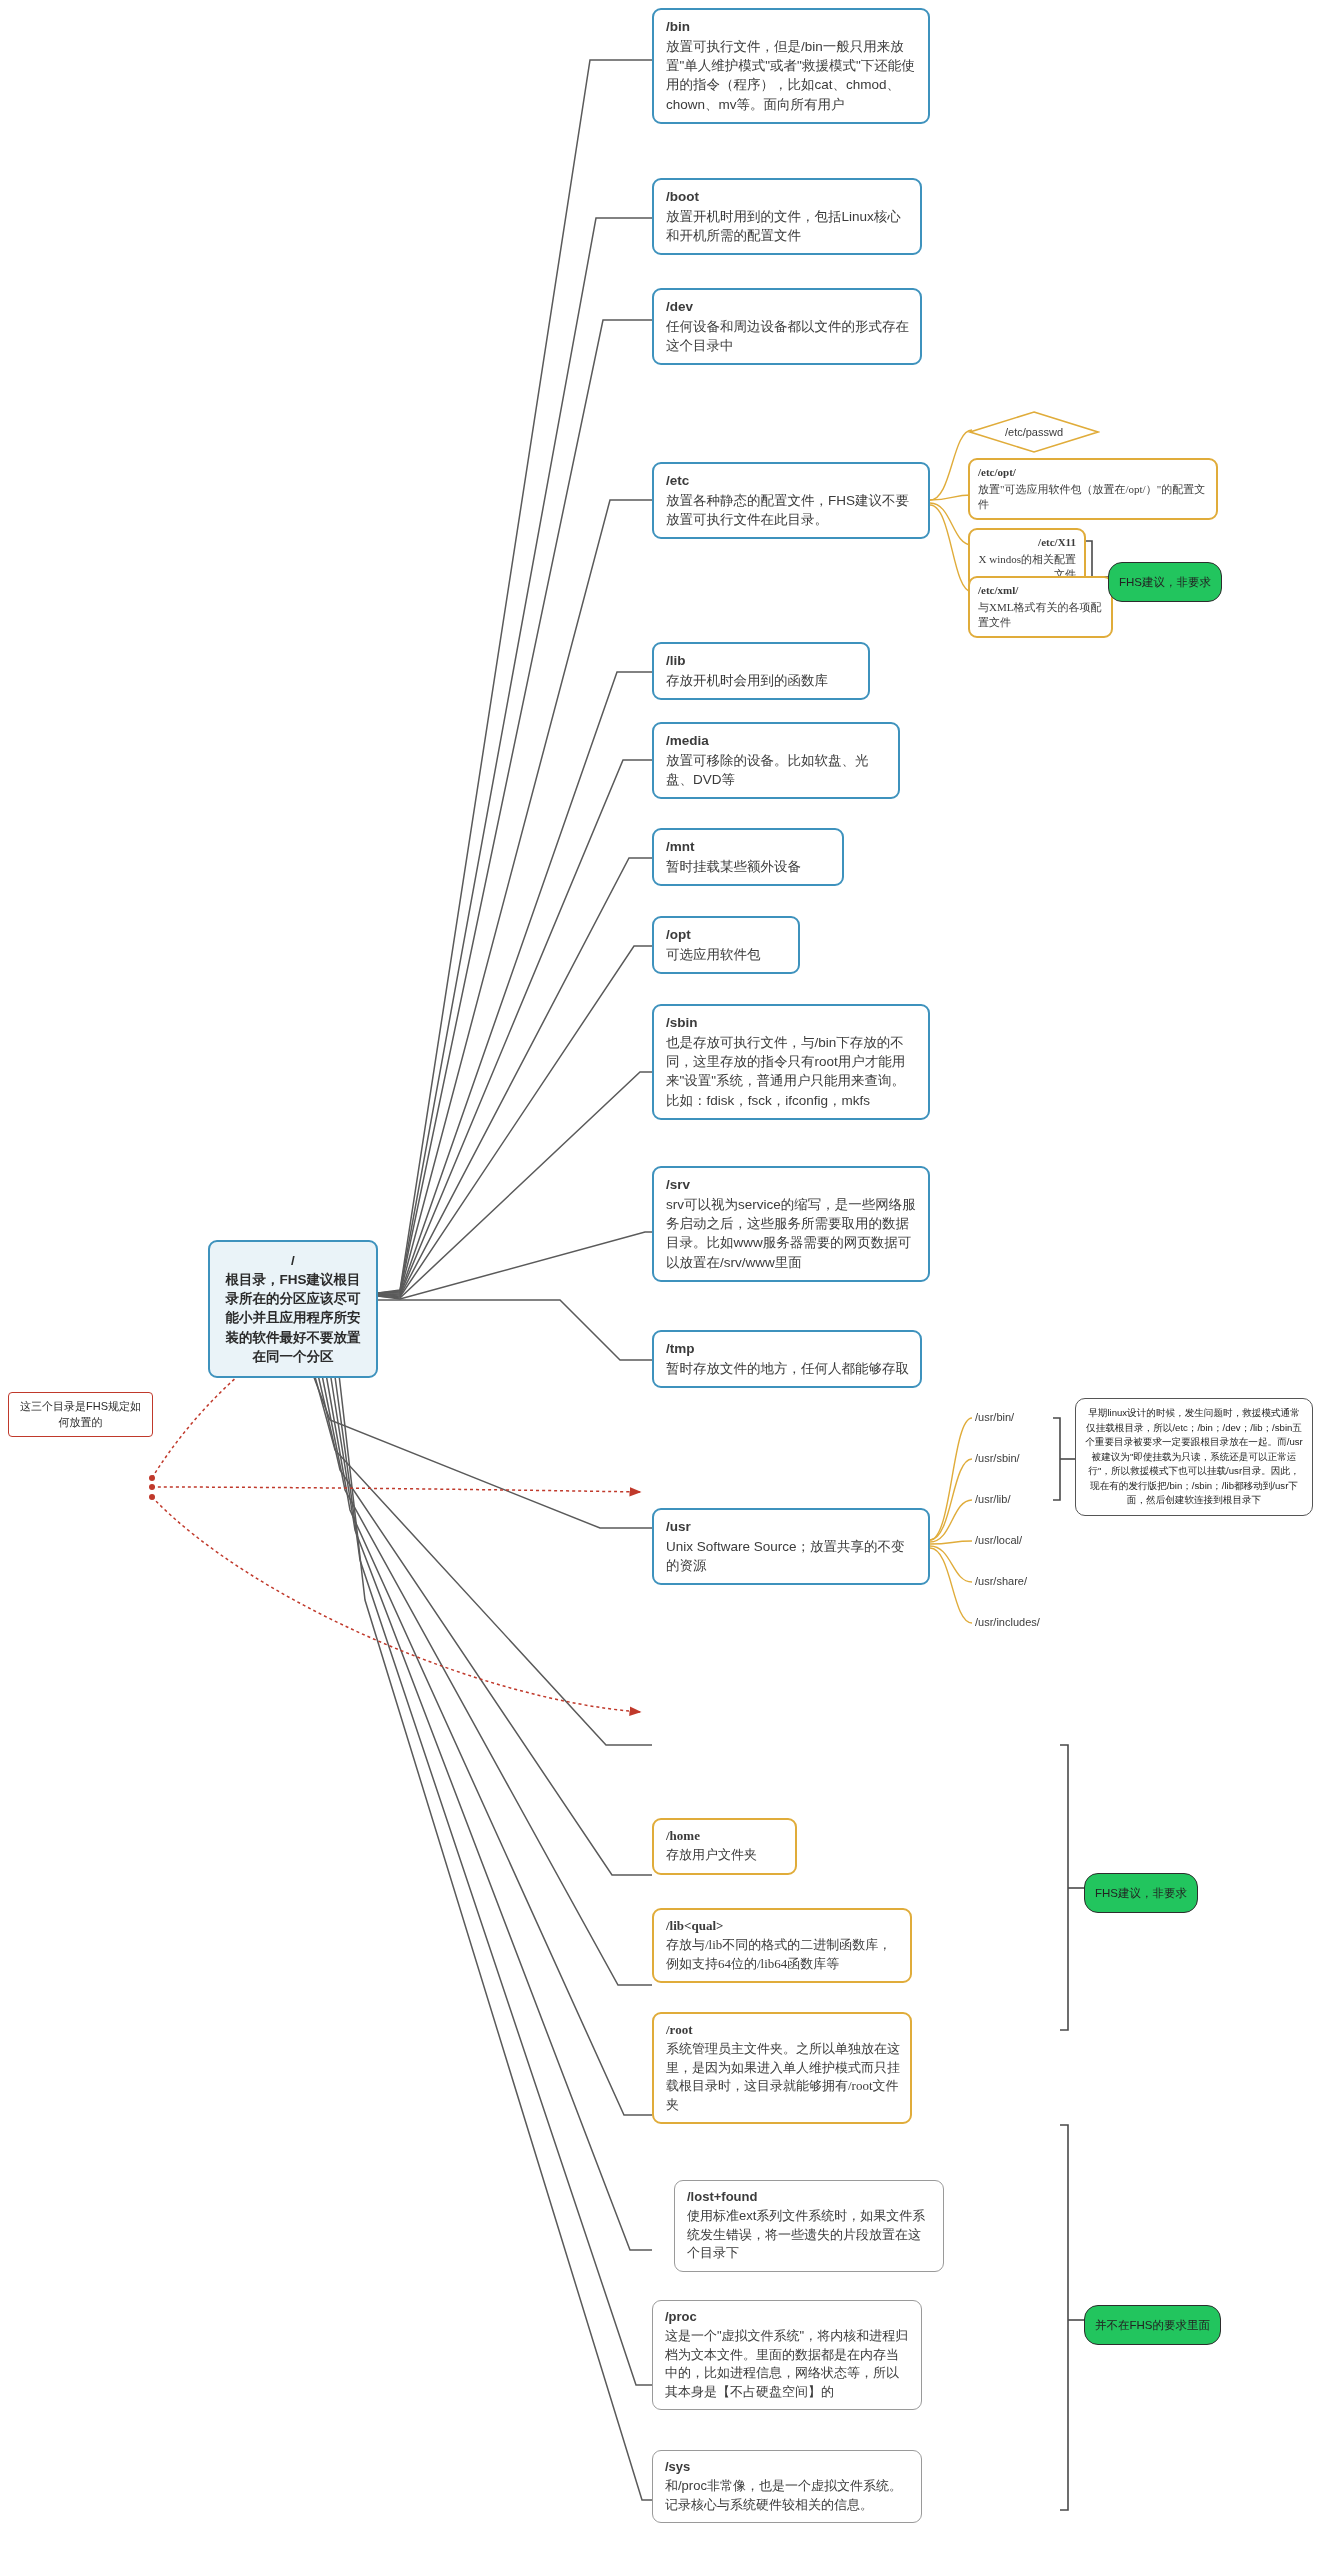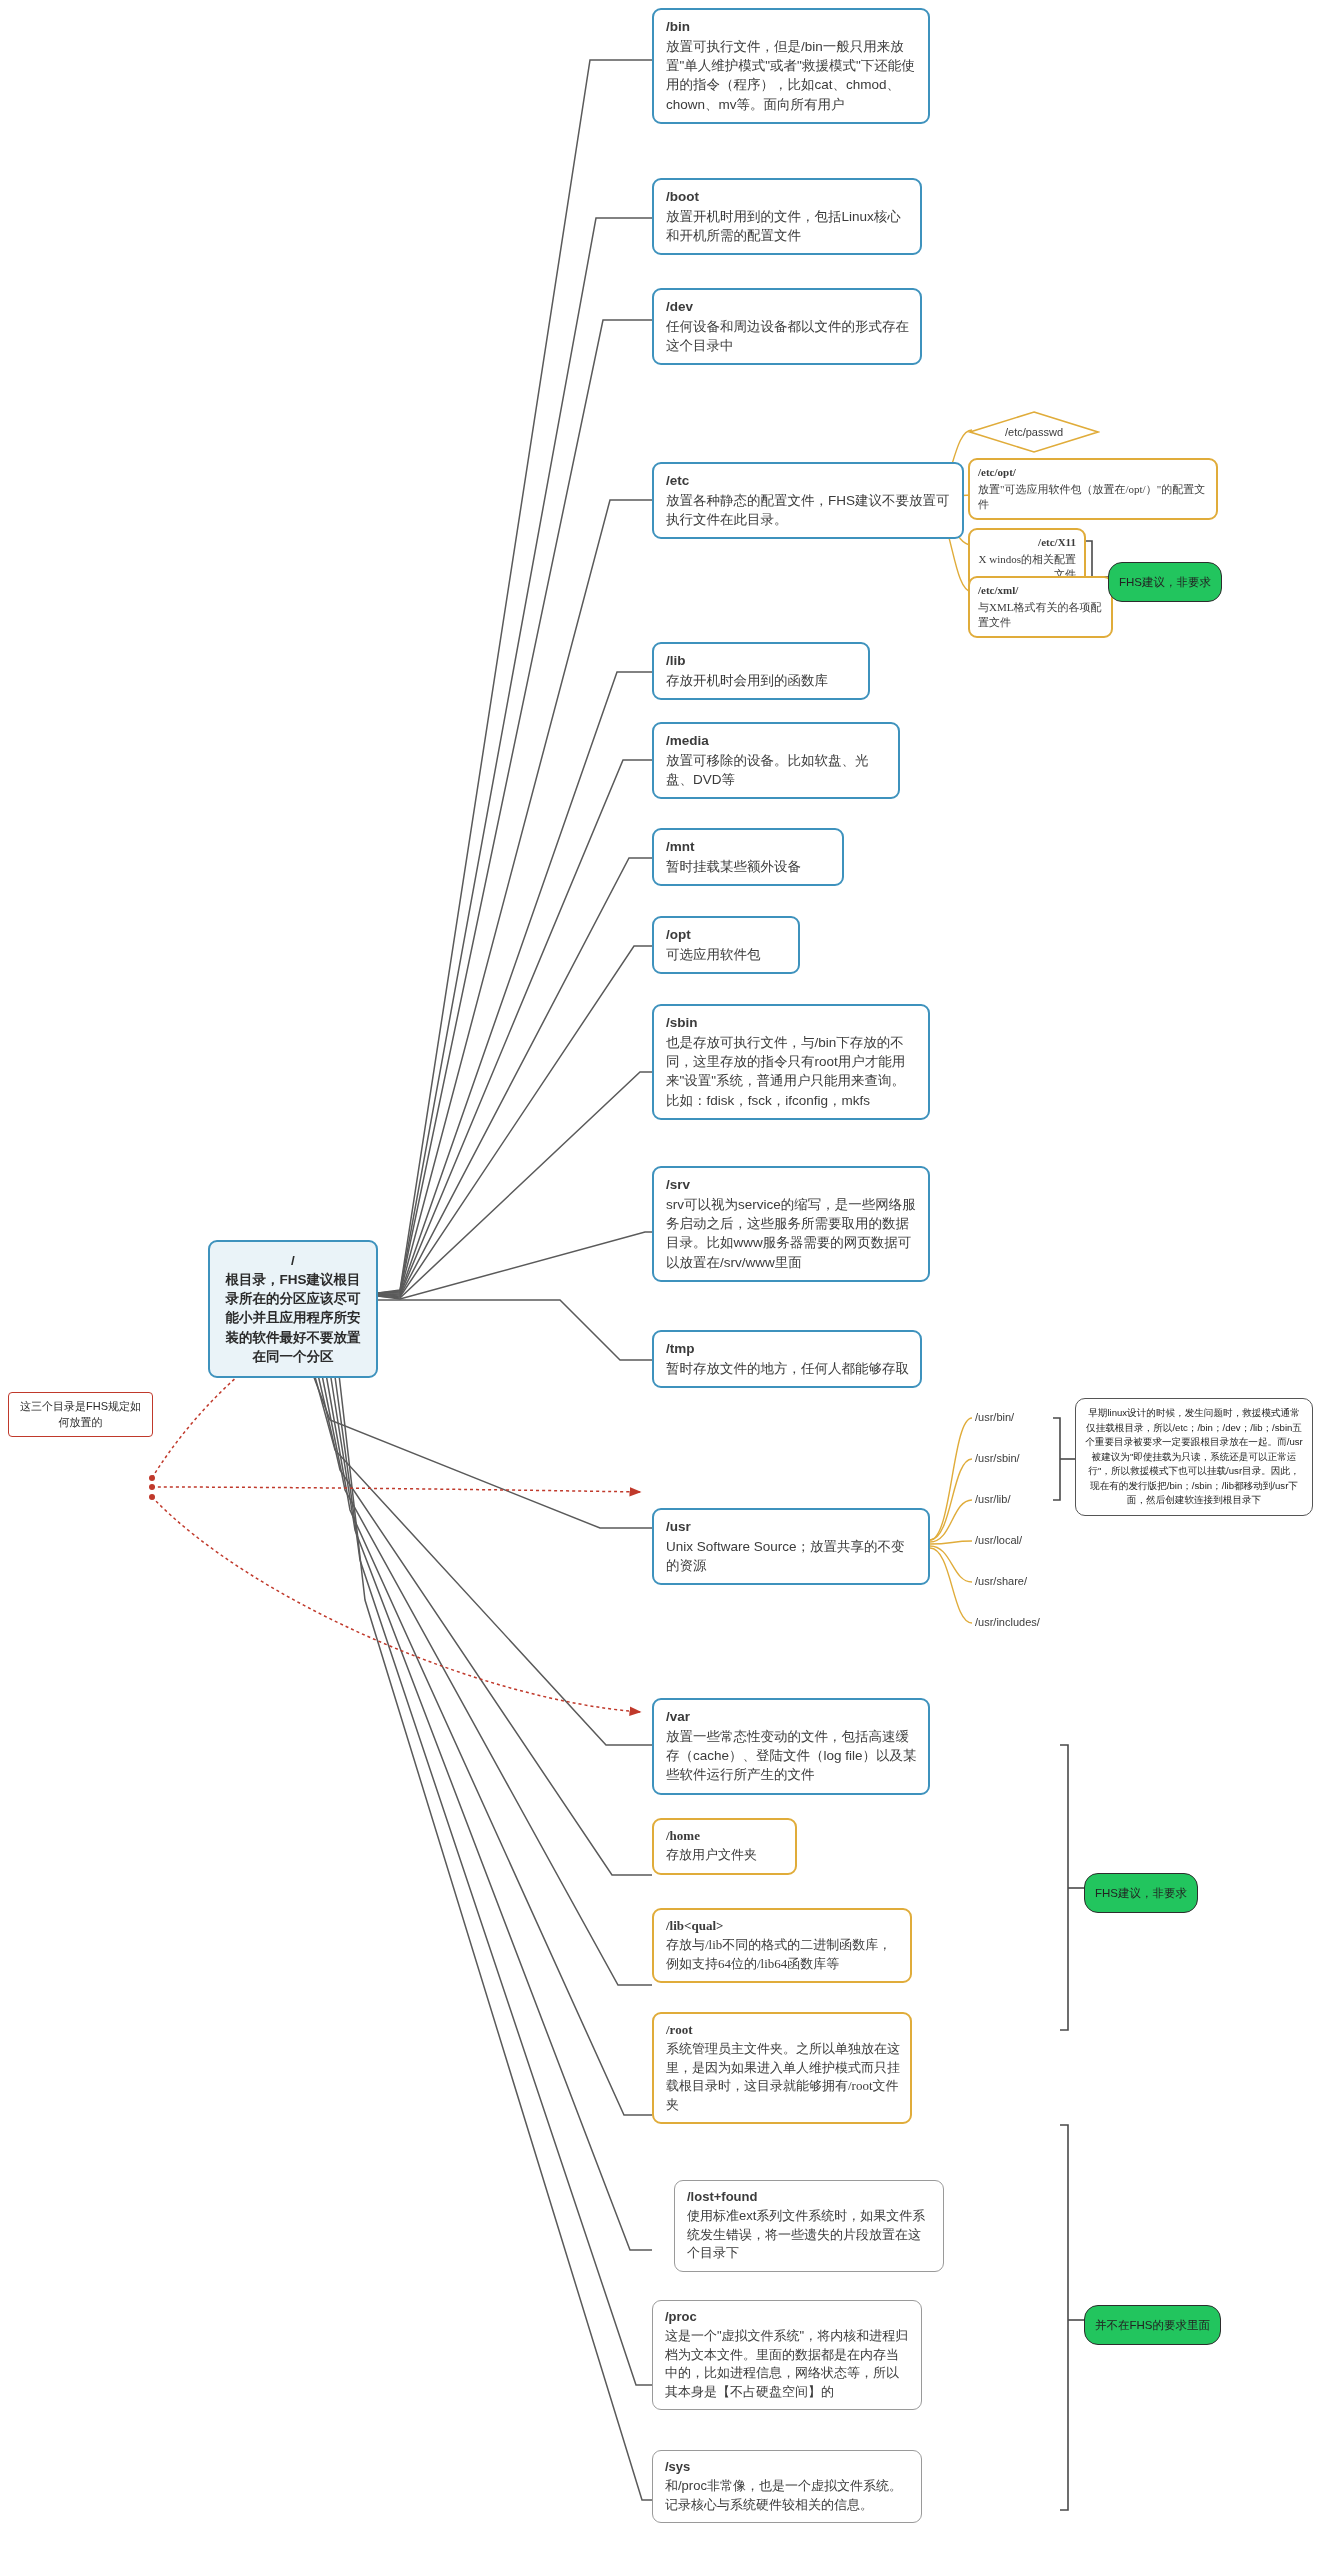--- a/index.html
+++ b/index.html
@@ -223,21 +223,21 @@
   <div class="node n-blue" style="left:652px; top:178px; width:270px;">
     <span class="title">/boot</span>
     <span class="desc">放置开机时用到的文件，包括Linux核心和开机所需的配置文件</span>
   </div>
 
   <div class="node n-blue" style="left:652px; top:288px; width:270px;">
     <span class="title">/dev</span>
     <span class="desc">任何设备和周边设备都以文件的形式存在这个目录中</span>
   </div>
 
-  <div class="node n-blue" style="left:652px; top:462px; width:312px;">
+  <div class="node n-blue" style="left:652px; top:462px; width:278px;">
     <span class="title">/etc</span>
     <span class="desc">放置各种静态的配置文件，FHS建议不要放置可执行文件在此目录。</span>
   </div>
 
   <div class="node n-blue" style="left:652px; top:642px; width:218px;">
     <span class="title">/lib</span>
     <span class="desc">存放开机时会用到的函数库</span>
   </div>
 
   <div class="node n-blue" style="left:652px; top:722px; width:248px;">
@@ -268,24 +268,20 @@
   <div class="node n-blue" style="left:652px; top:1330px; width:270px;">
     <span class="title">/tmp</span>
     <span class="desc">暂时存放文件的地方，任何人都能够存取</span>
   </div>
 
   <div class="node n-blue" style="left:652px; top:1508px; width:278px;">
     <span class="title">/usr</span>
     <span class="desc">Unix Software Source；放置共享的不变的资源</span>
   </div>
 
-  <div class="node n-blue" style="left:652px; top:1698px; width:278px;">
-    <span class="title">/var</span>
-    <span class="desc">放置一些常态性变动的文件，包括高速缓存（cache）、登陆文件（log file）以及某些软件运行所产生的文件</span>
-  </div>
 
   <div class="node n-amber" style="left:652px; top:1818px; width:145px;">
     <span class="title">/home</span>
     <span class="desc">存放用户文件夹</span>
   </div>
 
   <div class="node n-amber" style="left:652px; top:1908px; width:260px;">
     <span class="title">/lib&lt;qual&gt;</span>
     <span class="desc">存放与/lib不同的格式的二进制函数库，例如支持64位的/lib64函数库等</span>
   </div>

